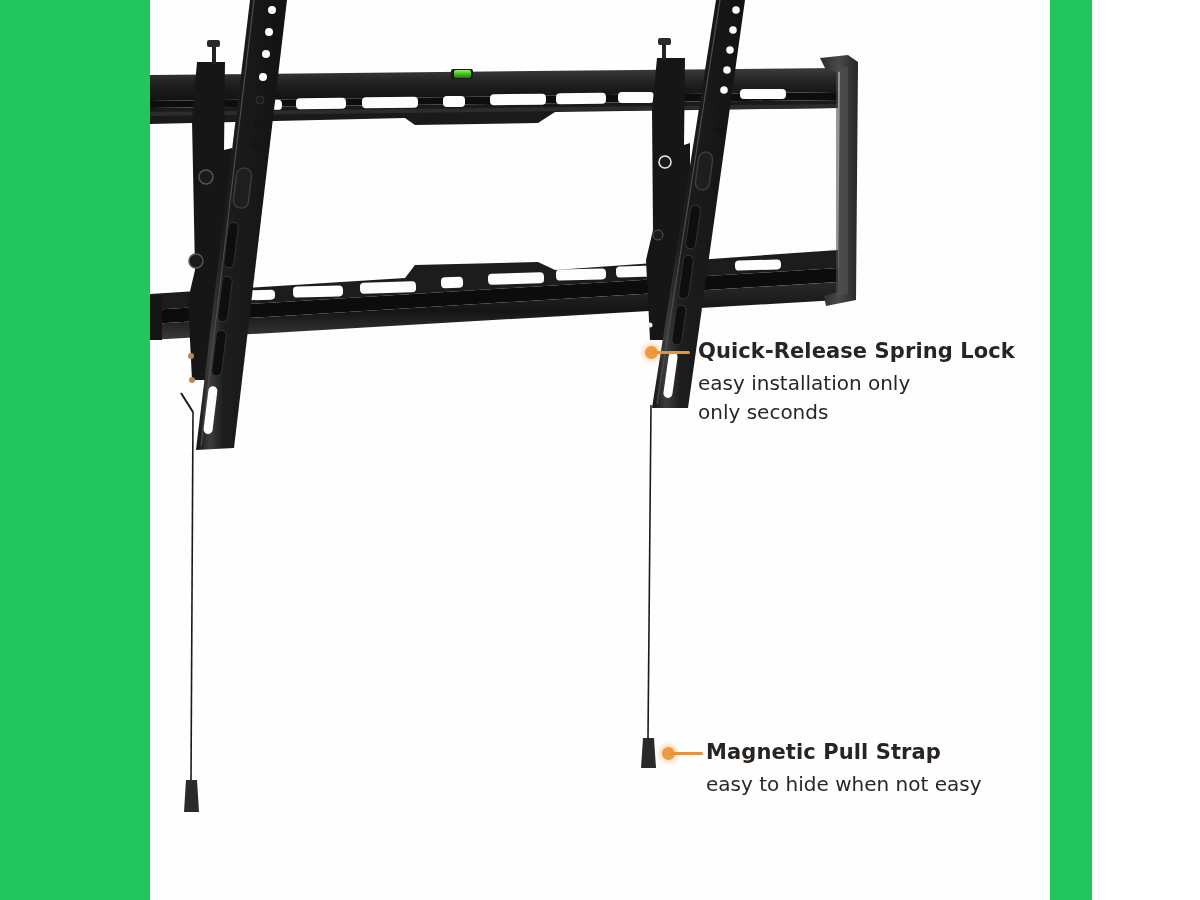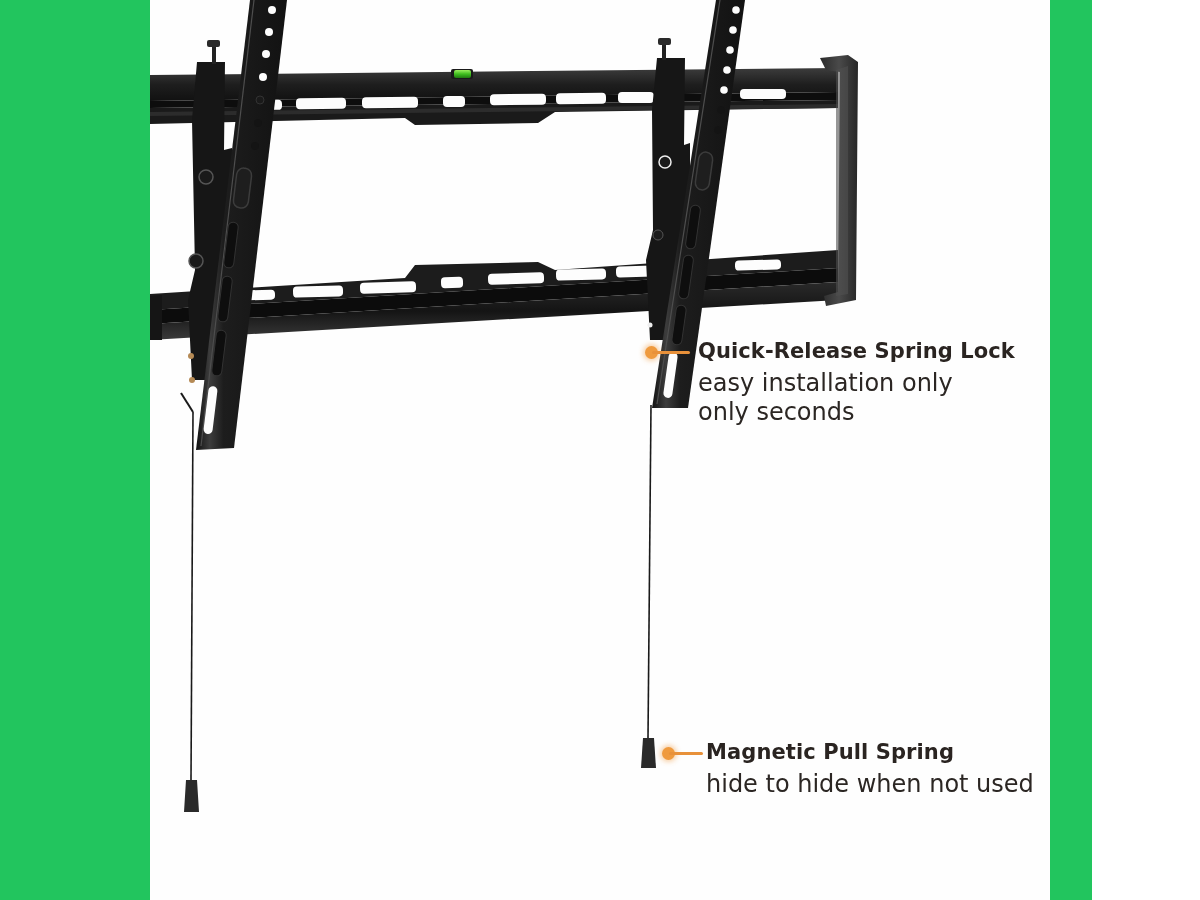--- a/index.html
+++ b/index.html
@@ -52,21 +52,21 @@
       position: absolute;
       white-space: nowrap;
       font-weight: bold;
       font-size: 21px;
       letter-spacing: 0.1px;
       color: #2a2421;
     }
     .callout .desc {
       position: absolute;
       white-space: nowrap;
-      font-size: 24px;
+      font-size: 20px;
       line-height: 29px;
       color: #2b2623;
       font-weight: normal;
     }
   </style>
 </head>
 <body>
 
 <div class="canvas">
   <div class="photo-panel"></div>
@@ -224,16 +224,16 @@
     <span class="dot" style="left:645px;top:346px;"></span>
     <span class="leader" style="left:652px;top:351px;width:38px;"></span>
     <span class="title" style="left:698px;top:339px;">Quick-Release Spring Lock</span>
     <span class="desc" style="left:698px;top:369px;">easy installation only</span>
     <span class="desc" style="left:698px;top:398px;">only seconds</span>
   </div>
 
   <div class="callout" style="left:0;top:0;">
     <span class="dot" style="left:662px;top:747px;"></span>
     <span class="leader" style="left:669px;top:752px;width:34px;"></span>
-    <span class="title" style="left:706px;top:740px;">Magnetic Pull Spring</span>
-    <span class="desc" style="left:706px;top:770px;">hide to hide when not used</span>
+    <span class="title" style="left:706px;top:740px;">Magnetic Pull Strap</span>
+    <span class="desc" style="left:706px;top:770px;">easy to hide when not easy</span>
   </div>
 </div>
 
 </body></html>

